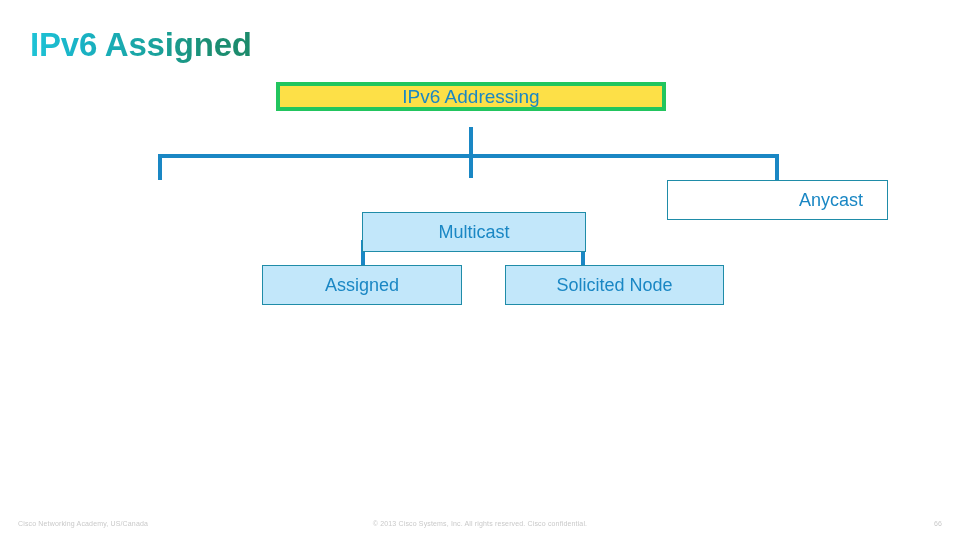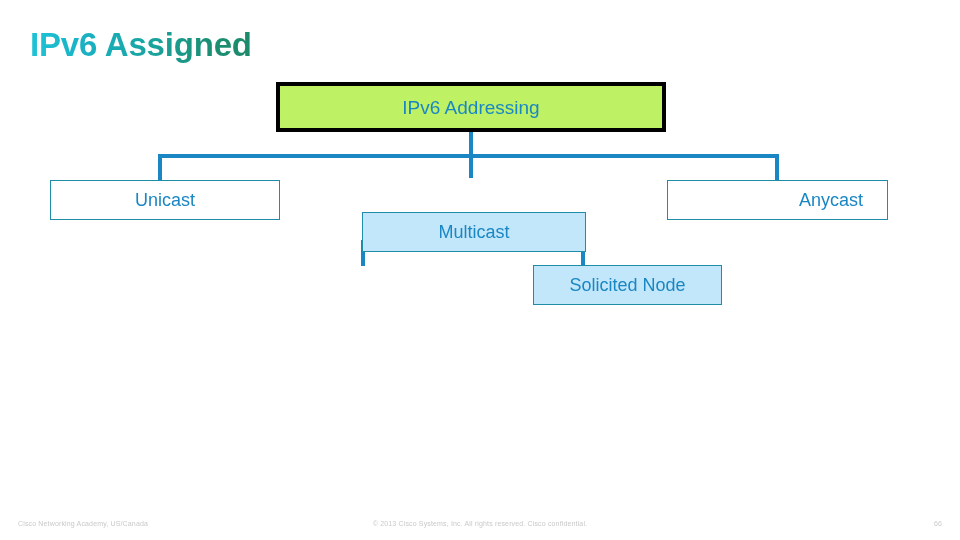--- a/index.html
+++ b/index.html
@@ -55,23 +55,23 @@
     font-size: 18px;
     line-height: 1;
     white-space: nowrap;
   }
 
   
   #node-root {
     left: 276px;
     top: 82px;
     width: 390px;
-    height: 50px;
-    border: 4px solid #000000;
-    background: #bef264;
+    height: 29px;
+    border: 4px solid #22c55e;
+    background: #fde047;
     color: #1a87c4;
     font-size: 19px;
   }
 
   
   .node-l2 {
     top: 180px;
     height: 40px;
     border: 1px solid #1f8ca8;
     font-size: 18px;
@@ -103,22 +103,22 @@
     border: 1px solid #1f8ca8;
     background: #c2e7fa;
     color: #1a87c4;
     font-size: 18px;
   }
   #node-assigned {
     left: 262px;
     width: 200px;
   }
   #node-solicited {
-    left: 533px;
-    width: 189px;
+    left: 505px;
+    width: 219px;
     text-align: center;
   }
 
   
   .caption {
     position: absolute;
     top: 313px;
     height: 24px;
     display: flex;
     align-items: center;
@@ -189,32 +189,32 @@
     <line x1="361" y1="242" x2="585" y2="242" stroke="#1A87C4" stroke-width="4"></line>
 
     <line x1="363" y1="240" x2="363" y2="266" stroke="#1A87C4" stroke-width="4"></line>
     <line x1="583" y1="240" x2="583" y2="266" stroke="#1A87C4" stroke-width="4"></line>
   </svg>
 
   <div class="node" id="node-root">
     <span>IPv6 Addressing</span>
   </div>
 
-  <div class="node node-l2" id="node-unicast">
-    <span>Unicast</span>
-  </div>
 
   <div class="node node-l2" id="node-multicast">
     <span>Multicast</span>
   </div>
 
   <div class="node node-l2" id="node-anycast">
     <span>Anycast</span>
   </div>
 
+  <div class="node node-l3" id="node-assigned">
+    <span>Assigned</span>
+  </div>
 
   <div class="node node-l3" id="node-solicited">
     <span>Solicited Node</span>
   </div>
 
 
 
 </div>
 
 <div id="footer">

